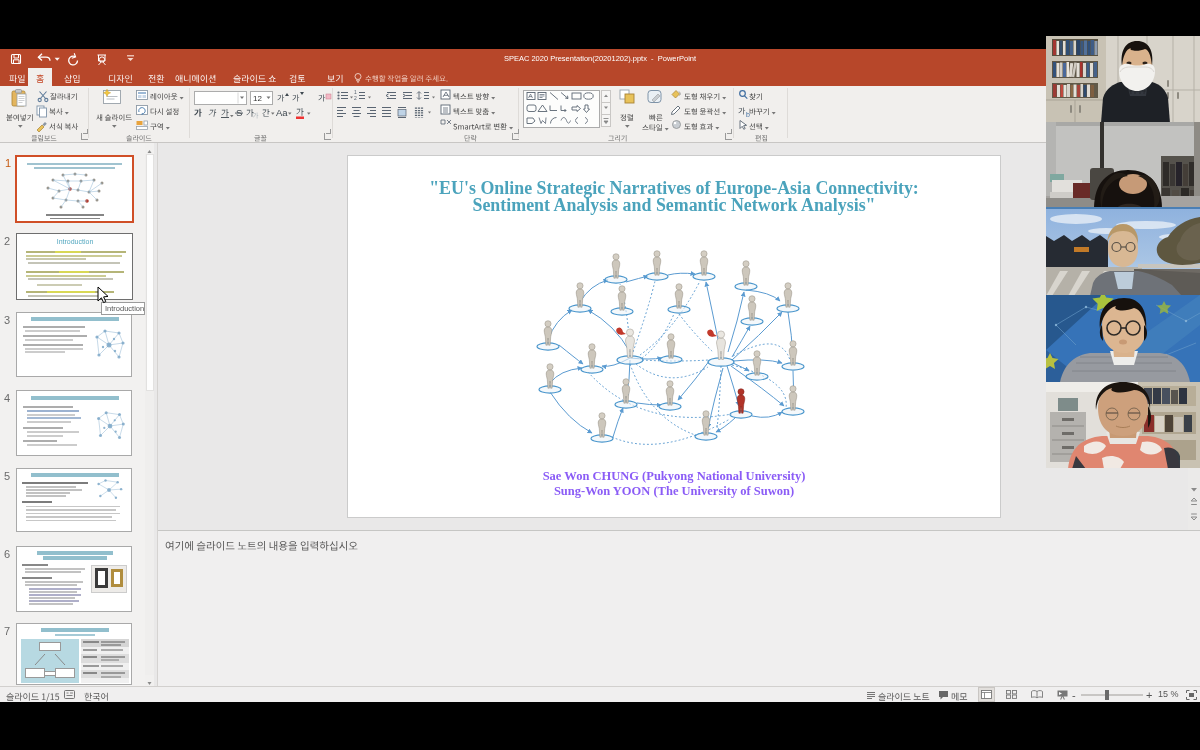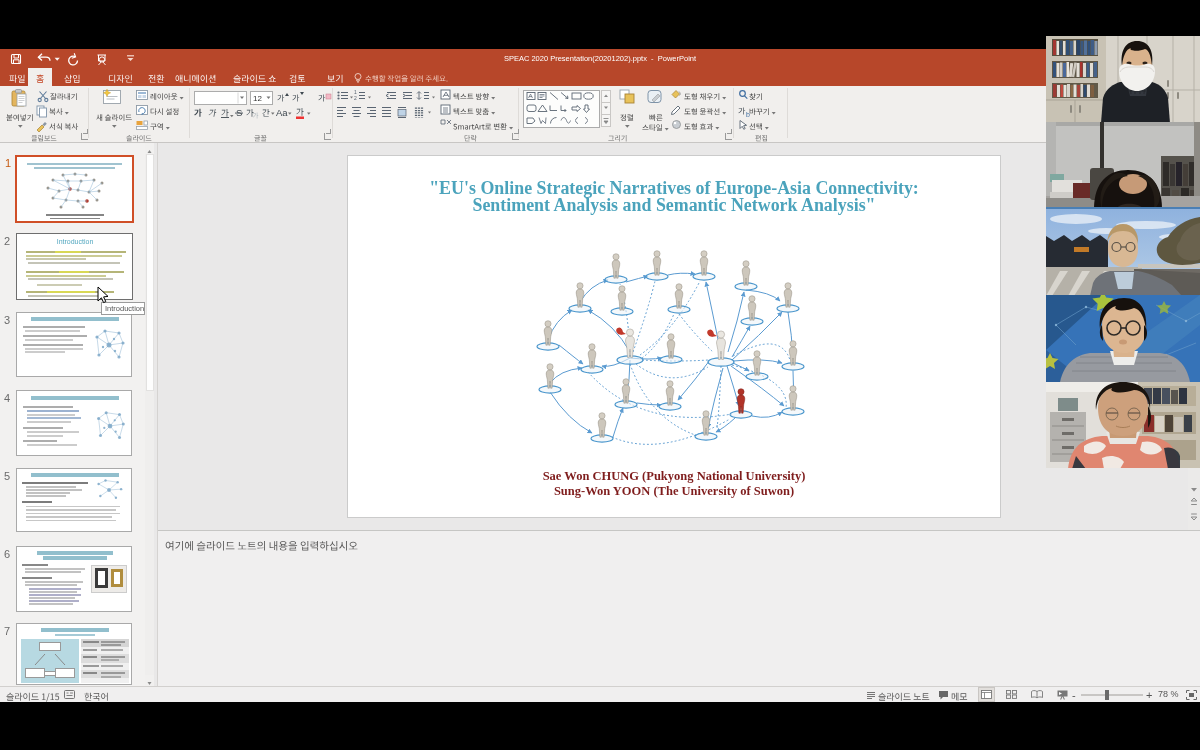--- a/index.html
+++ b/index.html
@@ -914,21 +914,21 @@
 <use href="#fg" x="70" y="148"></use>
 <use href="#fg" x="146" y="163"></use>
 <use href="#fg" x="190" y="165"></use>
 <use href="#fg" x="313" y="170"></use>
 <use href="#fg" x="122" y="197"></use>
 <use href="#fg" x="226" y="195"></use>
 <use href="#fgh" x="150" y="118"></use>
 <use href="#fgh" x="241" y="120"></use>
 <use href="#fgr" x="261" y="173"></use>
 </svg>
-        <div class="abs" style="left:0;top:313px;width:652px;text-align:center;font-family:'Liberation Serif',serif;font-weight:bold;color:#7f1d1d;font-size:12.5px;line-height:14.5px;">Sae Won CHUNG (Pukyong National University)<br>Sung-Won YOON (The University of Suwon)</div>
+        <div class="abs" style="left:0;top:313px;width:652px;text-align:center;font-family:'Liberation Serif',serif;font-weight:bold;color:#8b5cf6;font-size:12.5px;line-height:14.5px;">Sae Won CHUNG (Pukyong National University)<br>Sung-Won YOON (The University of Suwon)</div>
       </div>
       <div id="notes">
           <svg class="abs" style="left:7.0px;top:6.5px" width="195" height="16" viewBox="0 0 195 16">
             <g fill="#595959" transform="translate(0,11.76) scale(0.010500,-0.010500)">
               <path transform="translate(0,0)" d="M291 683C378 683 438 588 438 442C438 295 378 200 291 200C205 200 145 295 145 442C145 588 205 683 291 683ZM503 557H712V339H506C513 370 516 405 516 442C516 484 512 522 503 557ZM712 827V625H480C441 709 374 757 291 757C159 757 66 634 66 442C66 249 159 126 291 126C378 126 448 179 486 271H712V-79H794V827Z"></path>
               <path transform="translate(920,0)" d="M709 827V-78H792V827ZM103 729V662H442C425 446 303 274 61 158L105 91C408 238 526 468 526 729Z"></path>
               <path transform="translate(1840,0)" d="M739 827V-78H819V827ZM253 674C325 674 370 583 370 437C370 290 325 199 253 199C183 199 138 290 138 437C138 583 183 674 253 674ZM253 751C137 751 61 630 61 437C61 243 137 121 253 121C365 121 439 230 446 407H559V-32H638V808H559V475H446C437 646 363 751 253 751Z"></path>
               <path transform="translate(2984,0)" d="M50 447V379H867V447ZM416 820V787C416 675 259 586 95 567L123 504C266 523 401 587 458 685C516 587 651 523 793 504L822 567C658 586 501 675 501 787V820ZM151 -3V-68H789V-3H232V89H762V297H149V233H681V150H151Z"></path>
               <path transform="translate(3904,0)" d="M663 827V-79H745V398H893V468H745V827ZM85 743V675H411V486H87V139H159C331 139 451 146 592 172L584 240C449 215 333 209 169 209V418H493V743Z"></path>
               <path transform="translate(4824,0)" d="M707 827V-79H790V827ZM313 757C179 757 83 634 83 442C83 249 179 126 313 126C446 126 542 249 542 442C542 634 446 757 313 757ZM313 683C401 683 462 588 462 442C462 295 401 200 313 200C224 200 163 295 163 442C163 588 224 683 313 683Z"></path>
@@ -1021,21 +1021,21 @@
           <path d="M6 1.5 c-2 -1.5 -4.5 -1 -5.5 0 v6 c1.5 -0.8 4 -0.8 5.5 0.3 c1.5 -1.1 4 -1.1 5.5 -0.3 v-6 c-1 -1 -3.5 -1.5 -5.5 0 v6" fill="none" stroke="#777" stroke-width="0.9"></path>
         </svg>
       <svg class="abs" style="left:1057px;top:3px" width="11" height="10" viewBox="0 0 11 10">
           <path d="M0.5 0.5 h10 v6 h-4 l1.5 3 h-1.2 l-1.3 -3 -1.3 3 h-1.2 l1.5 -3 h-4 z" fill="#777"></path>
           <path d="M2 2 l3 1.5 -3 1.5 z" fill="#fff"></path>
         </svg>
       <div class="abs" style="left:1072px;top:2px;font-size:11px;color:#555;">-</div>
       <div class="abs" style="left:1081px;top:7px;width:62px;height:2px;background:#C8C6C4;"></div>
       <div class="abs" style="left:1105px;top:3px;width:4px;height:10px;background:#6a6a6a;"></div>
       <div class="abs" style="left:1146px;top:2px;font-size:11px;color:#555;">+</div>
-      <div class="abs" style="left:1158px;top:2px;font-size:9px;">78 %</div>
+      <div class="abs" style="left:1158px;top:2px;font-size:9px;">15 %</div>
       <svg class="abs" style="left:1186px;top:3px" width="11" height="10" viewBox="0 0 11 10">
           <g fill="none" stroke="#666" stroke-width="1">
             <path d="M0.5 3 v-2.5 h3M7.5 0.5 h3 v2.5M10.5 7 v2.5 h-3M3.5 9.5 h-3 v-2.5"></path>
           </g>
           <rect x="3" y="3" width="5" height="4" fill="#666"></rect>
         </svg>
     </div>
   </div>
   <div id="videos">
     <div class="vid" style="top:0">

